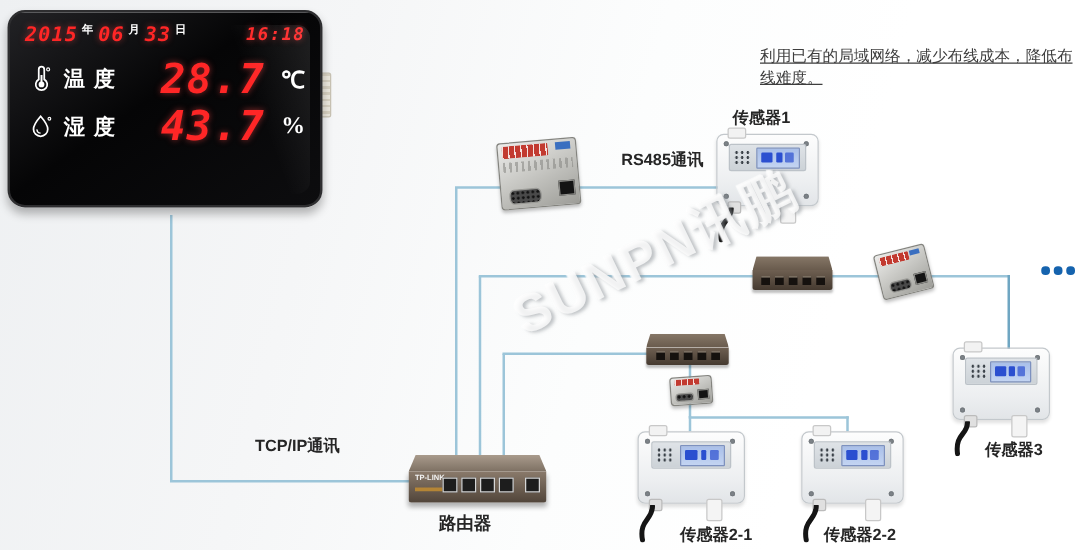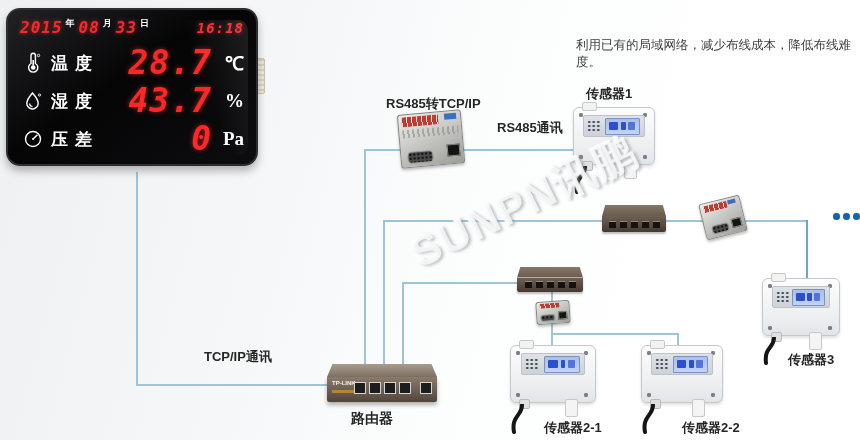--- a/index.html
+++ b/index.html
@@ -8,21 +8,21 @@
     background:linear-gradient(105deg,#eef0f2 0%,#f5f6f7 30%,#fcfdfd 55%,#ffffff 75%);
     font-family:"Liberation Sans",sans-serif;
   }
   
   .hline,.vline{position:absolute;background:#9cc5d9;z-index:1;}
   .hline{height:2px}.vline{width:2px}
   .dkline{background:#6fa6c2;}
   
   .lbl{position:absolute;font-size:13px;color:#262626;white-space:nowrap;z-index:6;font-weight:600;}
   .title{position:absolute;left:374px;top:28px;font-size:19px;font-weight:bold;color:#1b7fd0;z-index:6;}
-  .subtitle{position:absolute;left:576px;top:37px;font-size:12.5px;color:#3d3d3d;z-index:6;}
+  .subtitle{position:absolute;left:608px;top:37px;font-size:12.5px;color:#3d3d3d;z-index:6;text-decoration:underline;}
   
   .watermark{
     position:absolute;left:414px;top:228px;z-index:7;pointer-events:none;
     font-size:42px;font-weight:bold;letter-spacing:2px;
     color:rgba(252,252,252,0.8);
     text-shadow:2px 2px 3px rgba(140,146,152,0.55),-1px -1px 1px rgba(255,255,255,0.9);
     transform:rotate(-26deg);transform-origin:0 50%;white-space:nowrap;
   }
   
   .led-display{
@@ -134,21 +134,21 @@
   <div class="vline" style="left:551px;top:322px;height:12px"></div>
   <div class="hline" style="left:551px;top:333px;width:128px"></div>
   <div class="vline" style="left:551px;top:333px;height:12px"></div>
   <div class="vline" style="left:677px;top:333px;height:12px"></div>
 
   <div class="bracket"></div>
   <div class="led-display">
     <div class="date-row">
       <span class="led">2015</span>
       <span class="cn-sup">年</span>
-      <span class="led">08</span>
+      <span class="led">06</span>
       <span class="cn-sup">月</span>
       <span class="led">33</span>
       <span class="cn-sup">日</span>
       <span class="led time">16:18</span>
     </div>
     <div class="d-row">
       <svg class="ic" viewBox="0 0 22 22">
         <path d="M9 3.5a2.2 2.2 0 0 1 4.4 0v8a4.6 4.6 0 1 1-4.4 0z" fill="none" stroke="#fff" stroke-width="1.4"></path>
         <circle cx="11.2" cy="15.5" r="2.3" fill="#fff"></circle>
         <line x1="11.2" y1="13.5" x2="11.2" y2="8" stroke="#fff" stroke-width="1.6"></line>
@@ -160,30 +160,20 @@
     </div>
     <div class="d-row">
       <svg class="ic" viewBox="0 0 22 22">
         <path d="M10.5 3C10.5 3 4.8 9.6 4.8 13.3a5.7 5.7 0 0 0 11.4 0C16.2 9.6 10.5 3 10.5 3Z" fill="none" stroke="#fff" stroke-width="1.4"></path>
         <path d="M7.6 13.5a3 3 0 0 0 2.9 3" fill="none" stroke="#fff" stroke-width="1.2"></path>
         <circle cx="17.5" cy="5" r="1.1" fill="none" stroke="#fff" stroke-width="0.9"></circle>
       </svg>
       <span class="cnw">湿度</span>
       <span class="led val">43.7</span>
       <span class="unit">%</span>
-    </div>
-    <div class="d-row">
-      <svg class="ic" viewBox="0 0 22 22">
-        <circle cx="11" cy="11" r="7.5" fill="none" stroke="#fff" stroke-width="1.4"></circle>
-        <line x1="11" y1="11" x2="15.5" y2="6.8" stroke="#fff" stroke-width="1.5"></line>
-        <circle cx="11" cy="11" r="1" fill="#fff"></circle>
-      </svg>
-      <span class="cnw">压差</span>
-      <span class="led val">0</span>
-      <span class="unit">Pa</span>
     </div>
   </div>
 
   <div class="subtitle">利用已有的局域网络，减少布线成本，降低布线难度。</div>
 
   <div class="watermark">SUNPN讯鹏</div>
 
   <div class="converter" style="left:399px;top:112px;width:64px;height:54px;transform:rotate(-5deg)">
     <div class="cv-body"></div>
     <span class="cv-label"></span>
@@ -332,22 +322,21 @@
       <path d="M16 1 C16 12 5 12 8 28" fill="none" stroke="#151515" stroke-width="4" stroke-linecap="round"></path>
     </svg>
   </div>
 
   <div class="more-dots">
     <b></b>
       <b></b>
       <b></b>
   </div>
 
-  <span class="lbl" style="left:386px;top:95px">RS485转TCP/IP</span>
   <span class="lbl" style="left:497px;top:119px">RS485通讯</span>
   <span class="lbl" style="left:204px;top:348px">TCP/IP通讯</span>
   <span class="lbl" style="left:586px;top:85px">传感器1</span>
   <span class="lbl" style="left:788px;top:351px">传感器3</span>
   <span class="lbl" style="left:544px;top:419px">传感器2-1</span>
-  <span class="lbl" style="left:682px;top:419px">传感器2-2</span>
+  <span class="lbl" style="left:659px;top:419px">传感器2-2</span>
   <span class="lbl" style="left:351px;top:410px;font-size:14px">路由器</span>
 
 </div>
 
 </body></html>

